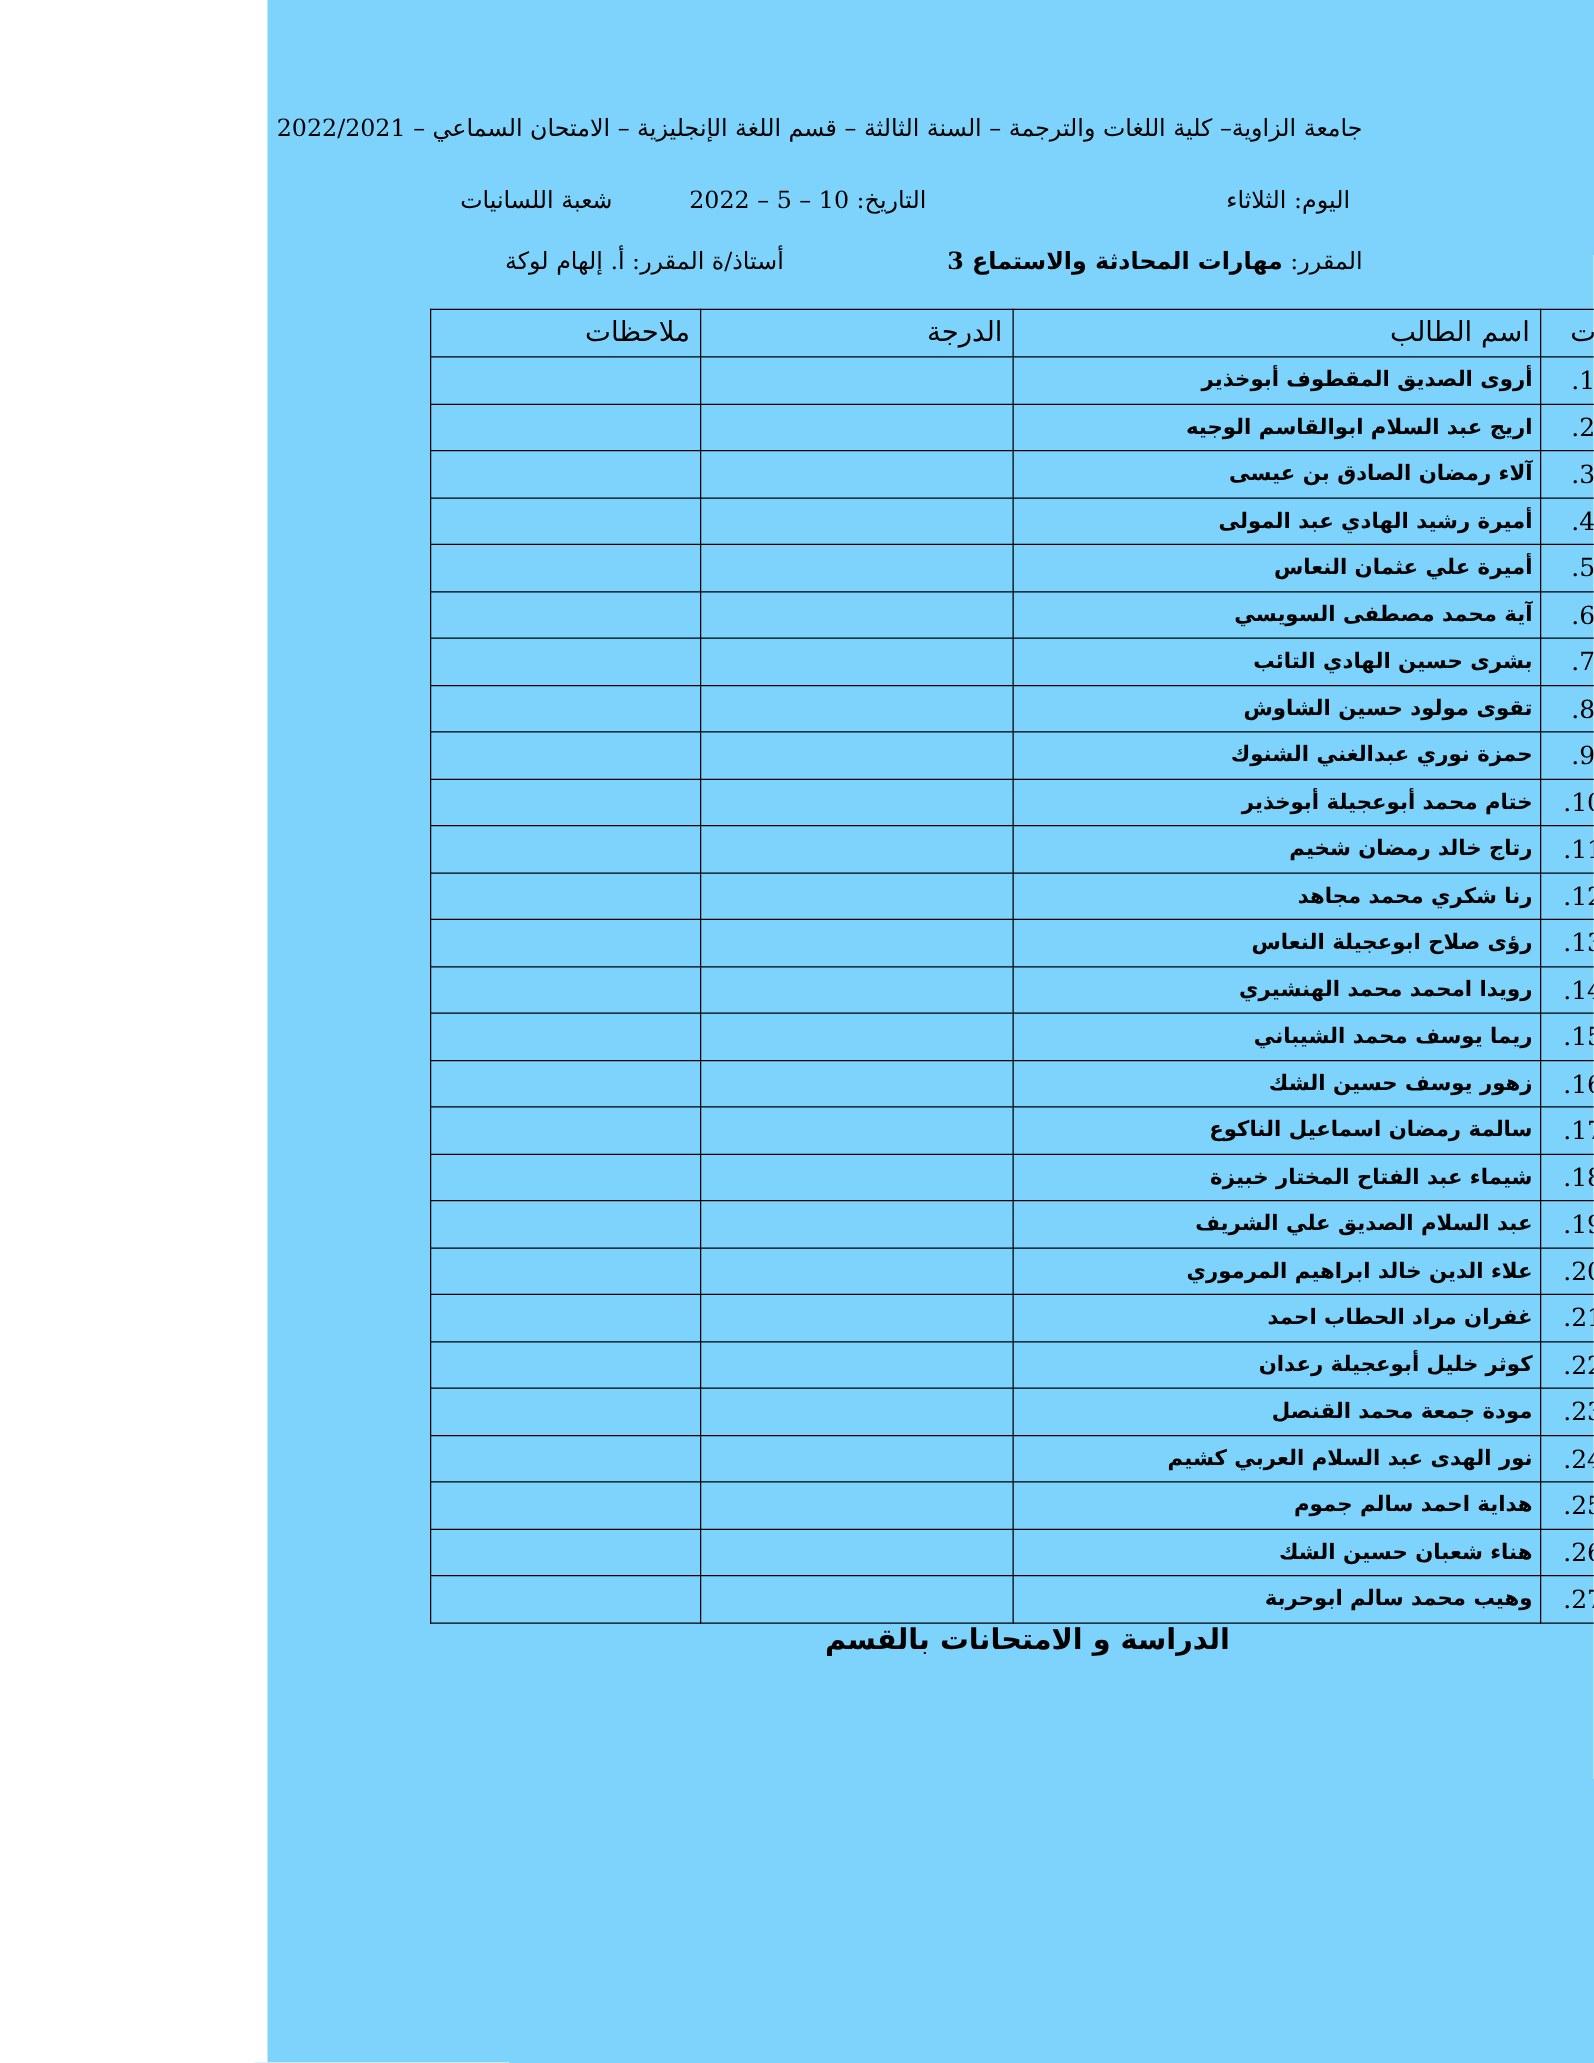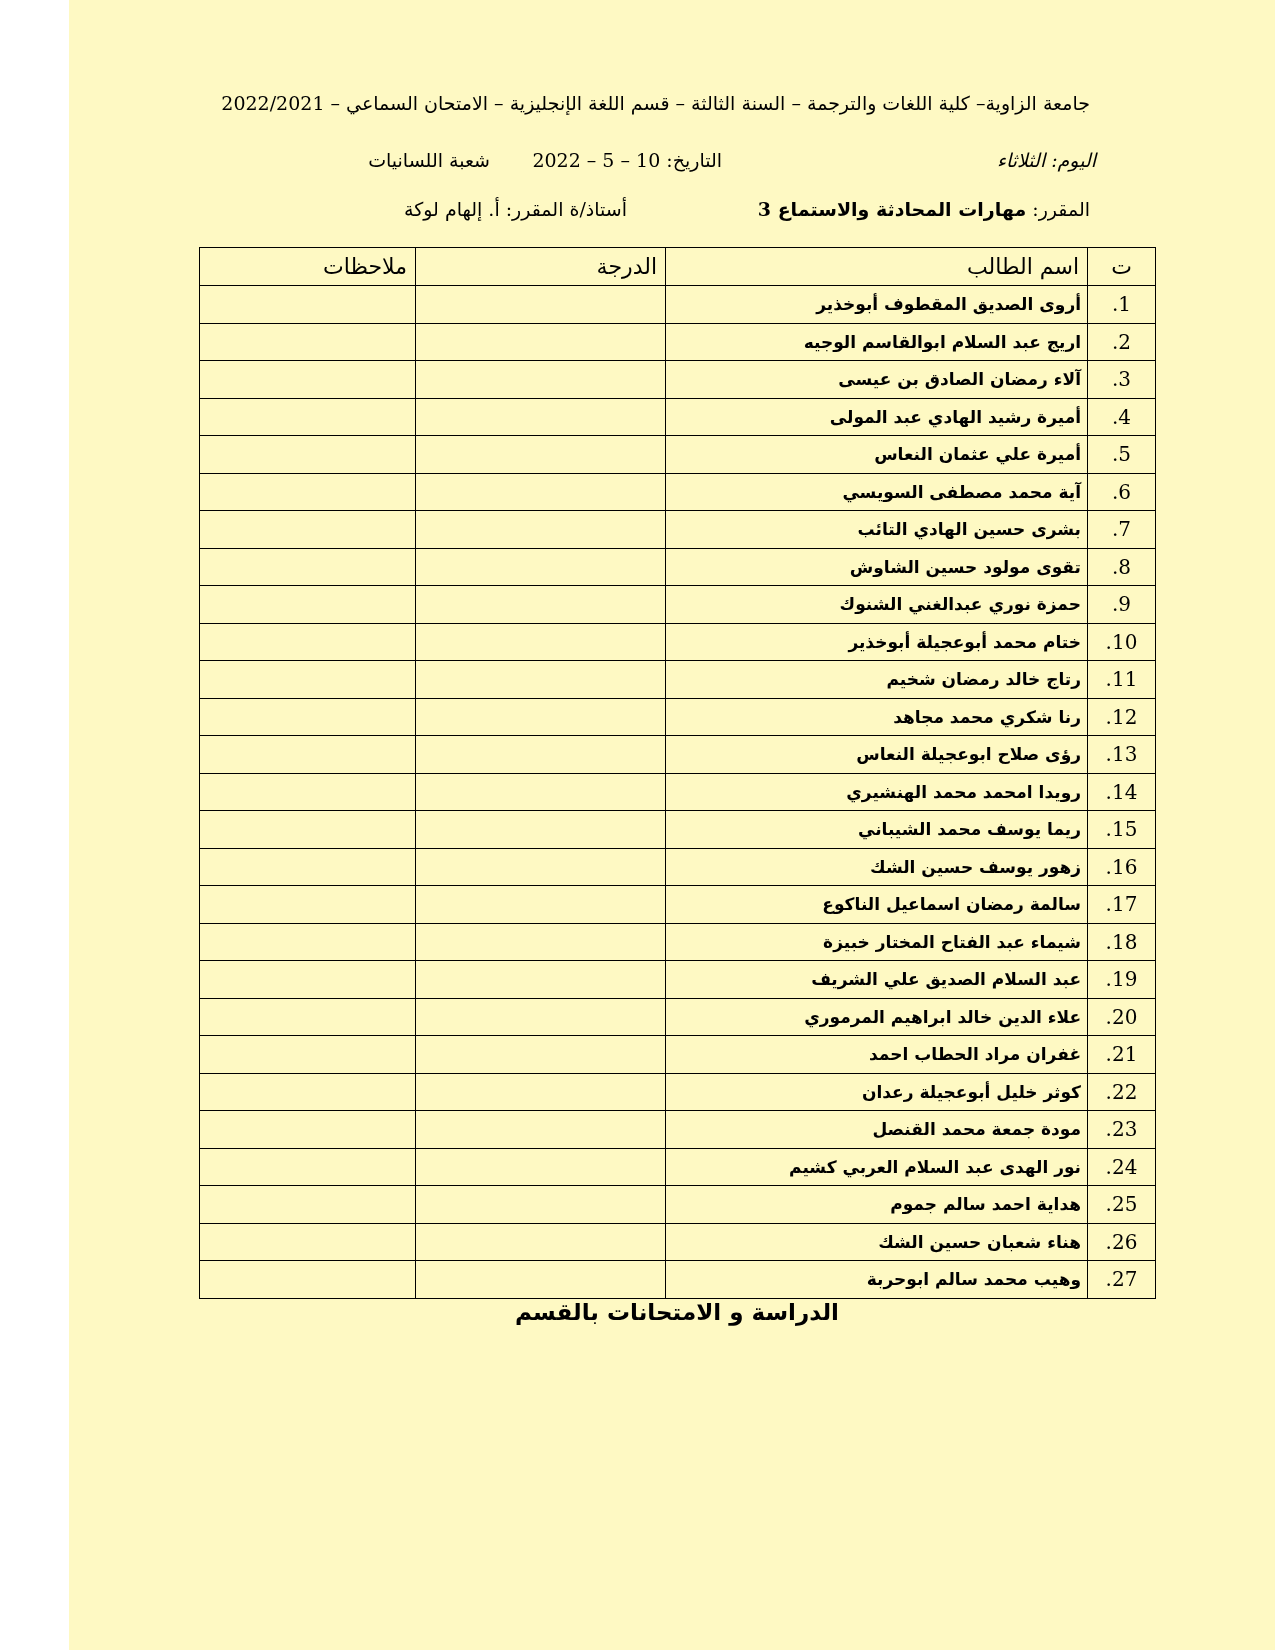--- a/index.html
+++ b/index.html
@@ -7,40 +7,40 @@
     padding: 0;
     background: #ffffff;
     width: 1275px;
     height: 1650px;
     overflow: hidden;
     font-family: "DejaVu Serif", "DejaVu Sans", sans-serif;
     color: #000;
   }
   .page {
     position: relative;
-    width: 1206px;
+    width: 1061px;
     height: 1650px;
     direction: rtl;
-    background: #fef9c3;
+    background: #7dd3fc;
   }
   .title-line {
     position: absolute;
     top: 92px;
     right: 185px;
     font-size: 19px;
     white-space: nowrap;
     letter-spacing: 0.2px;
   }
   .meta-item {
     position: absolute;
     font-size: 19px;
     white-space: nowrap;
   }
-  .day-label      { top: 149px; right: 179px; font-style: italic; }
-  .date-label     { top: 149px; right: 553px; }
+  .day-label      { top: 149px; right: 195px; }
+  .date-label     { top: 149px; right: 534px; }
   .section-label  { top: 149px; right: 785px; }
   .course-label   { top: 198px; right: 185px; }
   .course-label b { font-weight: bold; }
   .instructor-label { top: 198px; right: 648px; }
 
   table.students {
     position: absolute;
     top: 247px;
     left: 130px;
     width: 956px;

